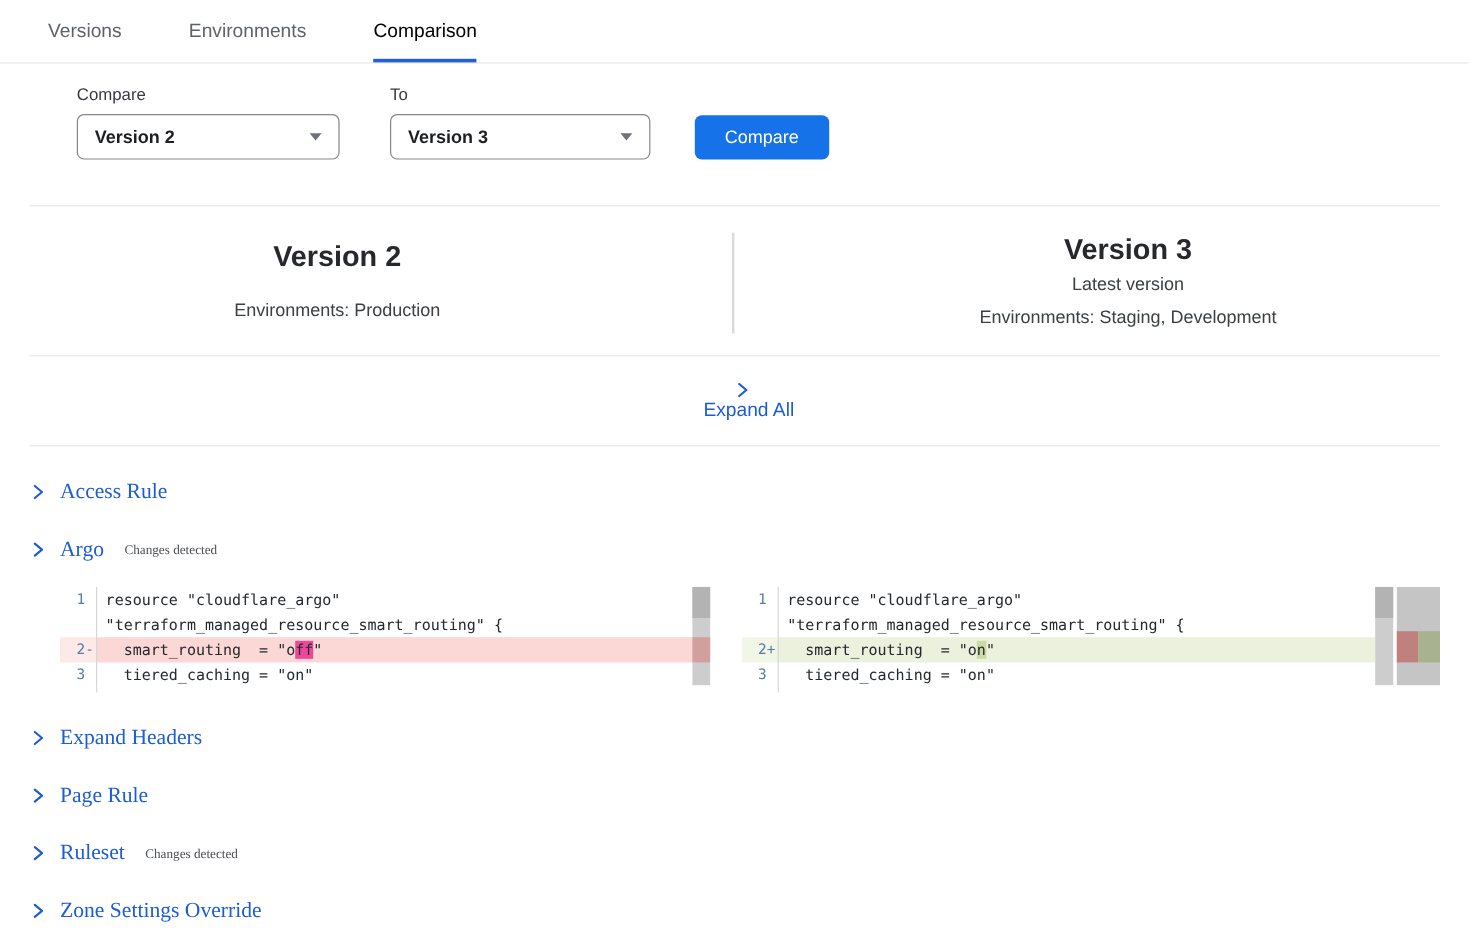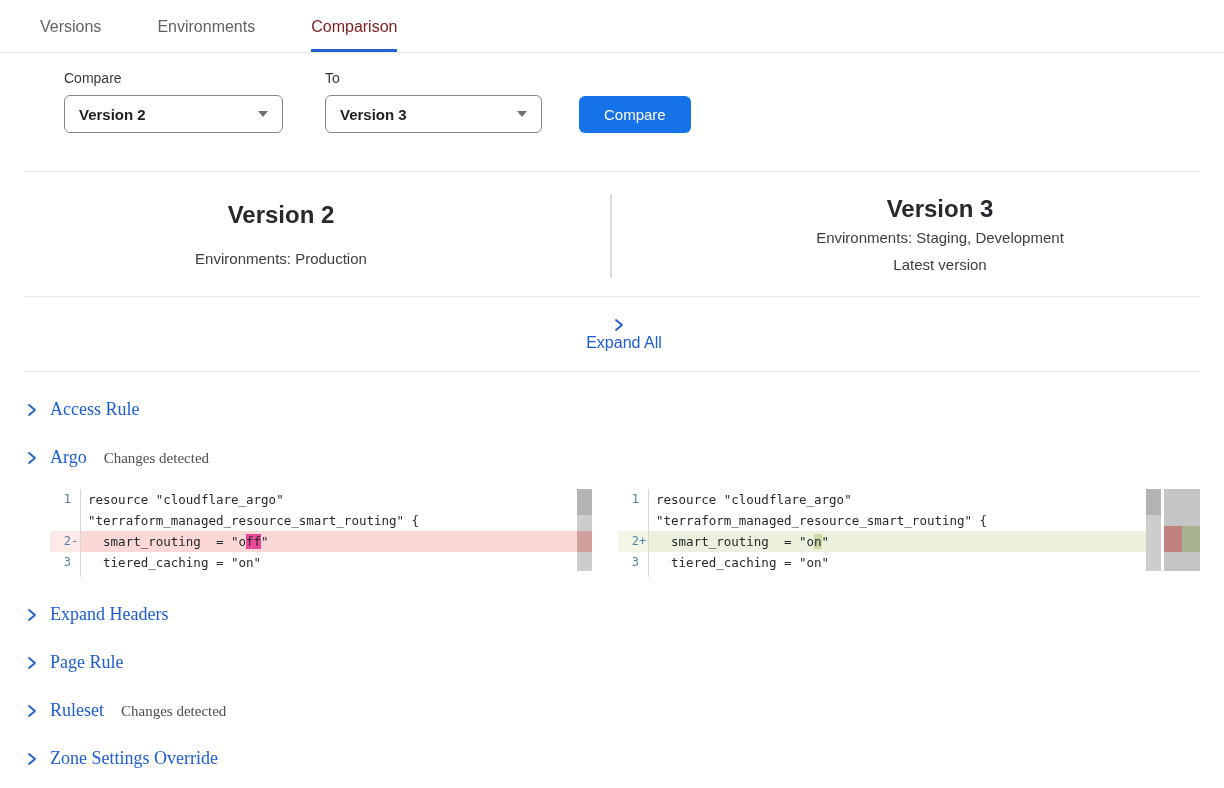--- a/index.html
+++ b/index.html
@@ -5,21 +5,21 @@
   * { margin:0; padding:0; box-sizing:border-box; }
   html,body { background:#ffffff; }
   body {
     width:1224px; height:788px; overflow:hidden;
     font-family:"Liberation Sans","DejaVu Sans",sans-serif;
     color:#202124;
   }
   
   .tabbar { display:flex; gap:56px; padding:18px 0 0 40px; border-bottom:1px solid #e7e9ea; }
   .tab { font-size:16px; color:#5f6368; padding-bottom:13px; border-bottom:3px solid transparent; cursor:pointer; }
-  .tab.active { color:#7f1d1d; border-bottom-color:#2161d1; }
+  .tab.active { color:#000000; border-bottom-color:#2161d1; }
   
   .controls { display:flex; align-items:flex-end; padding:17px 24px 0 24px;margin-left:40px; }
   .field { display:flex; flex-direction:column; }
   .field-label { font-size:14px; color:#36393f; margin-bottom:9px; }
   .selectbox {
     height:38px; border:1px solid #83878d; border-radius:6px; background:#fff;
     display:flex; align-items:center; justify-content:space-between;
     padding:0 14px; cursor:pointer;
   }
   .selectbox .val { font-size:15px; font-weight:700; color:#1d1f22; }
@@ -42,21 +42,21 @@
   .vtitle { font-size:24px; font-weight:600; color:#26282b; line-height:30px; }
   .vsub { font-size:15px; color:#3c4043; line-height:27px; margin-top:15px; }
   .vsub2 { font-size:15px; color:#3c4043; line-height:27px; }
   
   .linkrow { display:flex; align-items:center; margin-left:24px; cursor:pointer; }
   .expand-row { padding:19px 0; margin-left:0; padding-left:24px;flex-direction:column; }
   .chev { flex:0 0 auto; margin-right:10px; display:flex; align-items:center; }
   .linklabel { color:#1d5dd3; }
   .expand-label { font-size:16px; }
   .section-label { font-size:18px; }
-  .badge { font-size:15px; color:#4c4f53; margin-left:17px; position:relative; top:1px; }
+  .badge { font-size:11px; color:#4c4f53; margin-left:17px; position:relative; top:1px; }
   .sec { margin-top:27px;font-family:Liberation Serif, serif; }
   
   .diffwrap { display:flex; margin:21px 0 2px 50px; }
   .pane {
     position:relative; height:88px; overflow:hidden;
     font-family:"DejaVu Sans Mono","Liberation Mono",monospace; font-size:12.5px; color:#24292e;
   }
   .pane-left { width:542px; margin-right:26px; }
   .pane-right { width:582px; }
   .crow { display:flex; height:21px; line-height:21px; }
@@ -110,22 +110,22 @@
 <div class="divider d1"></div>
 
 <div class="vheaders">
   <div class="vcol vcol-left">
     <div class="vtitle">Version 2</div>
     <div class="vsub">Environments: Production</div>
   </div>
   <div class="vsep"></div>
   <div class="vcol vcol-right">
     <div class="vtitle">Version 3</div>
+    <div class="vsub2">Latest version</div>
     <div class="vsub2">Environments: Staging, Development</div>
-    <div class="vsub2">Latest version</div>
   </div>
 </div>
 
 <div class="divider"></div>
 
 <div class="linkrow expand-row">
   <span class="chev">
     <svg width="16" height="18" viewBox="0 0 16 18">
         <polyline points="5,4 11,9 5,14" fill="none" stroke="#1d5dd3" stroke-width="1.8" stroke-linecap="round" stroke-linejoin="round"></polyline>
       </svg>

